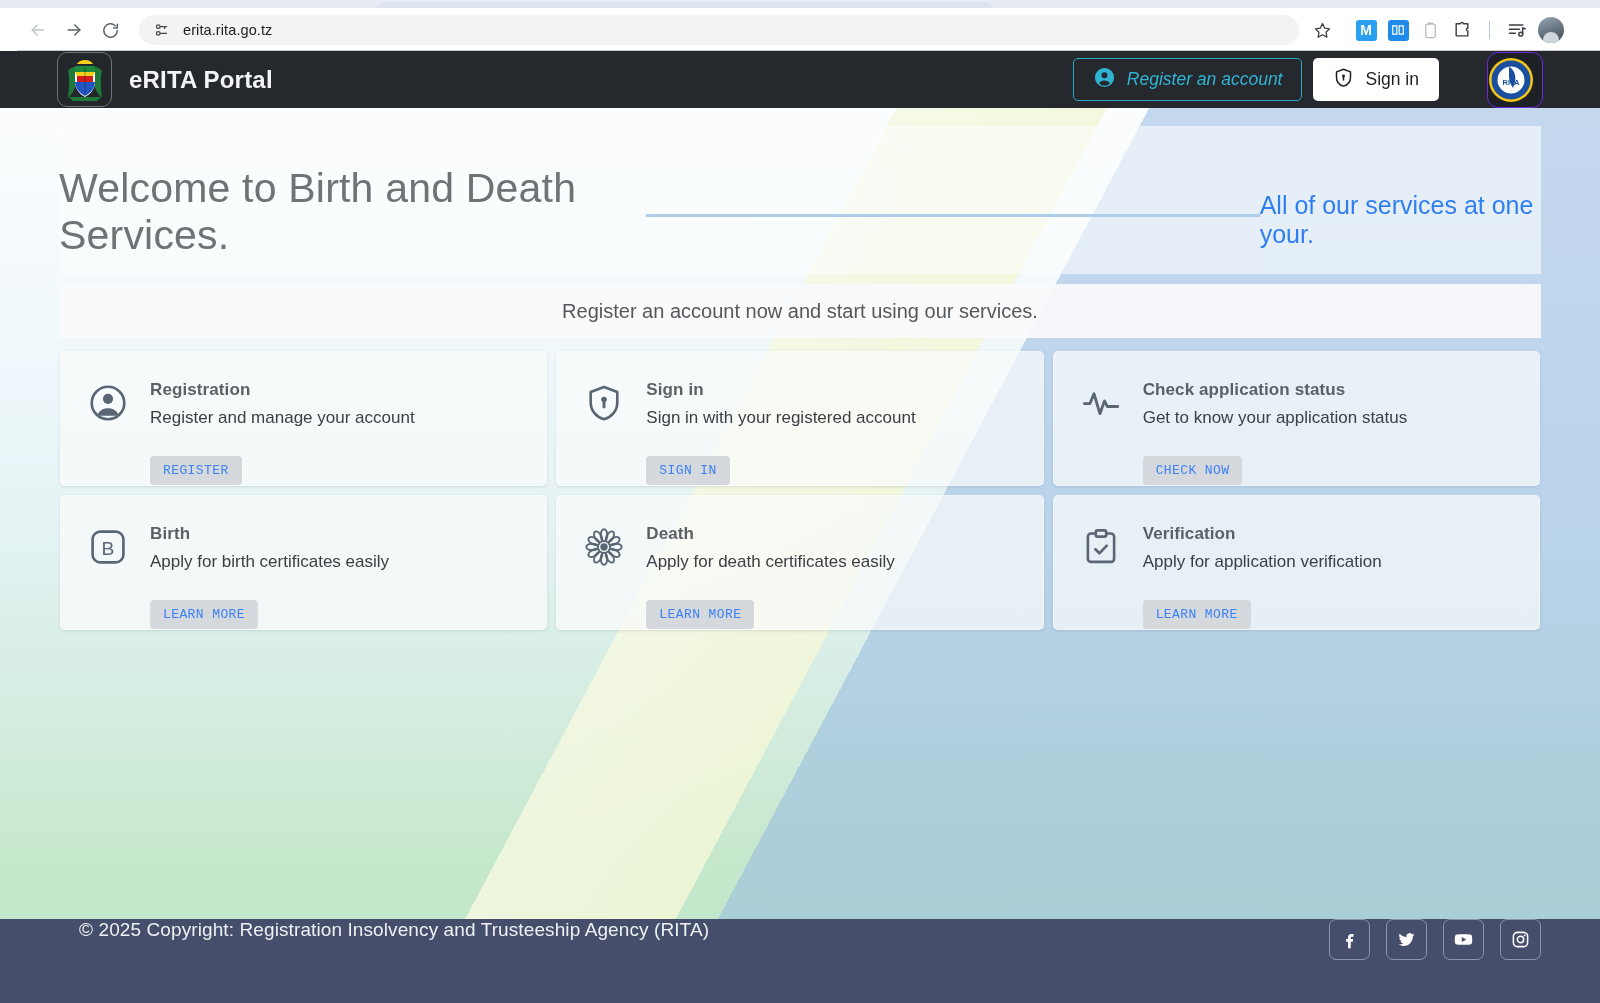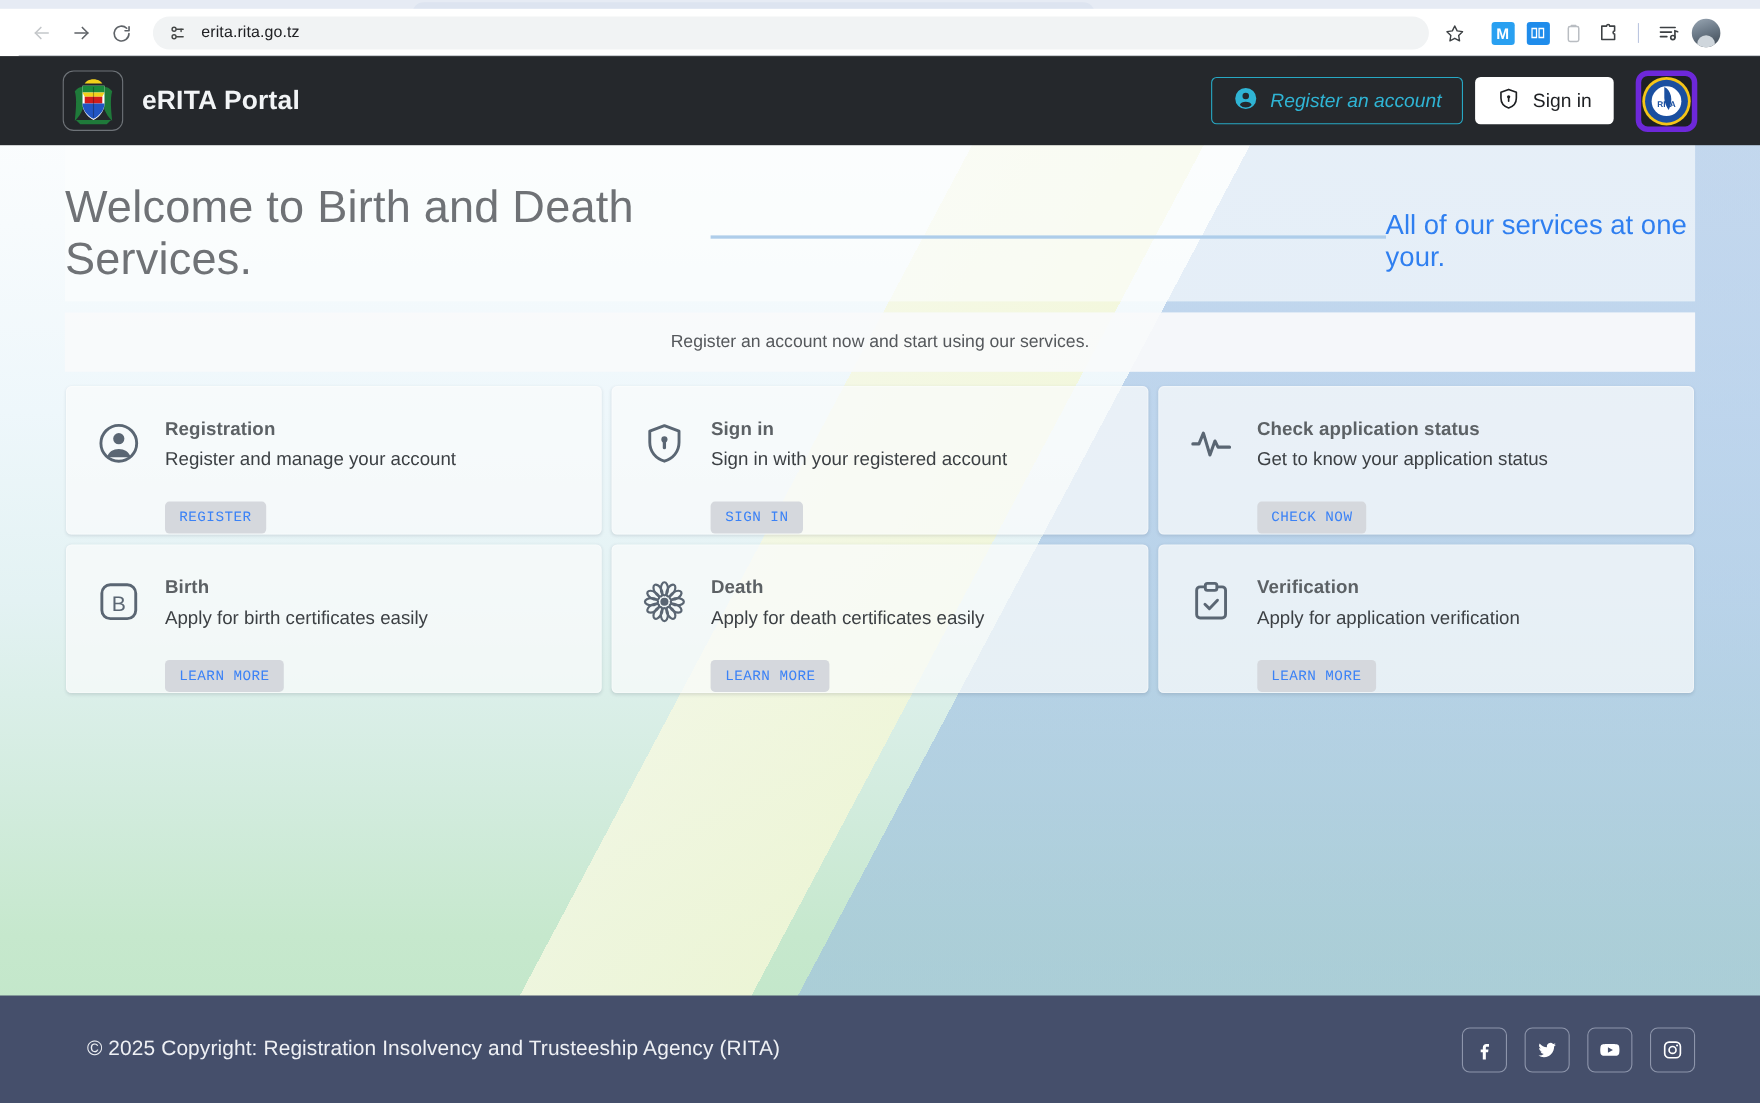--- a/index.html
+++ b/index.html
@@ -87,21 +87,21 @@
         rgba(245,248,225,.85) 44%, rgba(243,247,216,.85) 54%,
         rgba(255,255,255,0) 54%, rgba(255,255,255,0) 100%),
       linear-gradient(118deg,
         rgba(255,255,255,0) 0%, rgba(255,255,255,0) 56%,
         rgba(150,185,225,.55) 56%, rgba(150,185,225,.55) 100%);
     pointer-events: none;
   }
 
   
   #site-header {
-    position: absolute; top: 0; left: 0; width: 1600px; height: 81px;
+    position: absolute; top: 0; left: 0; width: 1600px; height: 57px;
     background: #25282c;
     display: flex; align-items: center; z-index: 6;
   }
   #brand { display: flex; align-items: center; margin-left: 57px; }
   #brand-logo {
     width: 55px; height: 55px; border-radius: 10px;
     border: 1px solid #6e7378; background: #23262a;
     display: flex; align-items: center; justify-content: center; overflow: hidden;
   }
   #brand-title {
@@ -117,23 +117,23 @@
     color: #2fb4d4; font-size: 17.5px; background: transparent; cursor: pointer; font-style: italic;
   }
   #signin-btn {
     height: 43px; background: #fff; border-radius: 5px;
     display: flex; align-items: center; gap: 11px; padding: 0 20px;
     color: #1d1f22; font-size: 17.5px; cursor: pointer; border: none;
     margin-left: 5px;
   }
   #rita-badge {
     width: 56px; height: 56px; border-radius: 11px;
-    border: 5px solid #6d28d9; background: #1d2024;
+    border: 1px solid #6d28d9; background: #1d2024;
     display: flex; align-items: center; justify-content: flex-start;
-    margin-left: 14px; overflow: hidden;
+    margin-left: 42px; overflow: hidden;
   }
 
   
   #hero {
     position: absolute; top: 75px; left: 59px; width: 1482px; height: 148px;
     background: rgba(252,253,254,.62);
     display: flex; flex-direction: row; align-items: center;
     justify-content: flex-start; padding-top: 24px;
   }
   #hero-title {
@@ -142,21 +142,21 @@
   #hero-rule {
     width: 730px; height: 3px; background: #aecdea; margin-top: 6px;
   }
   #hero-subtitle {
     font-size: 25px; color: #2f7ff0; margin-top: 16px; font-weight: normal;
   }
   #hero-note {
     position: absolute; top: 233px; left: 59px; width: 1482px; height: 54px;
     background: rgba(249,250,251,.93);
     display: flex; align-items: center; justify-content: center;
-    font-size: 16px; color: #55585c;
+    font-size: 20px; color: #55585c;
   }
 
   
   #card-grid {
     position: absolute; top: 300px; left: 60px;
     width: 1480px;
     display: grid;
     grid-template-columns: repeat(3, 1fr);
     gap: 9px 9px;
   }
@@ -179,23 +179,23 @@
   .svc-btn {
     margin-top: 28px; align-self: flex-start;
     background: #d5d8dd; border: none; border-radius: 4px;
     color: #3b82f6; font-size: 13px; letter-spacing: .4px;
     padding: 7px 13px; cursor: pointer;
     font-family: Liberation Mono, monospace;
   }
 
   
   #site-footer {
-    position: absolute; left: 0; bottom: 0; width: 1600px; height: 98px;
+    position: absolute; left: 0; bottom: 0; width: 1600px; height: 84px;
     background: #454f6b;
-    display: flex; align-items: center; z-index: 5;
+    display: flex; align-items: flex-start; z-index: 5;
   }
   #footer-copyright {
     color: #eef0f4; font-size: 19px; margin-left: 79px; letter-spacing: .1px;
   }
   #footer-social { margin-left: auto; margin-right: 59px; display: flex; gap: 16px; }
   .social-btn {
     width: 41px; height: 41px; border: 1px solid #8d95ab; border-radius: 7px;
     display: flex; align-items: center; justify-content: center;
     color: #ffffff; cursor: pointer; background: transparent;
   }

